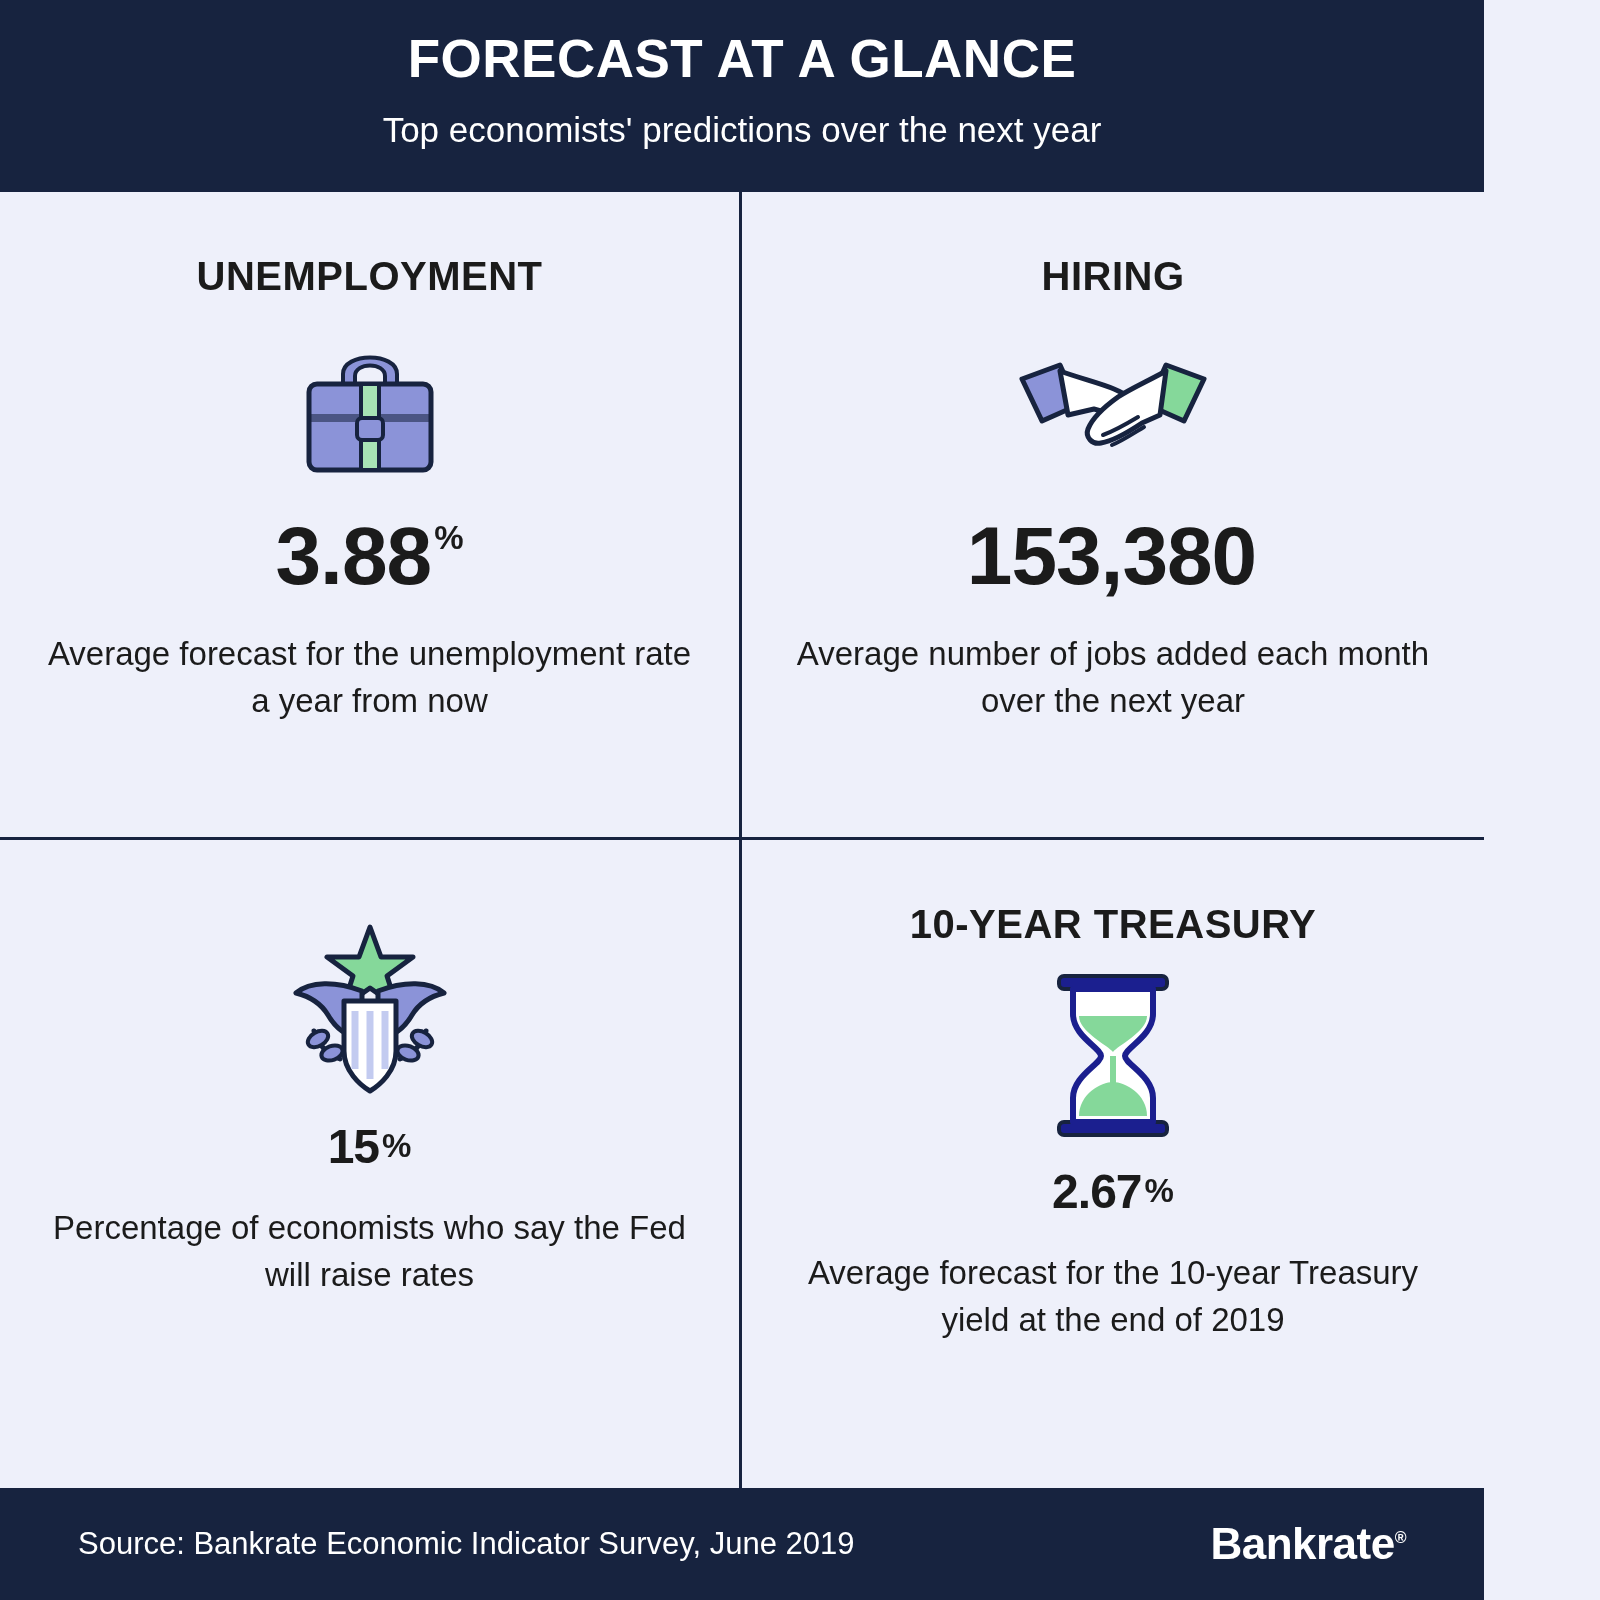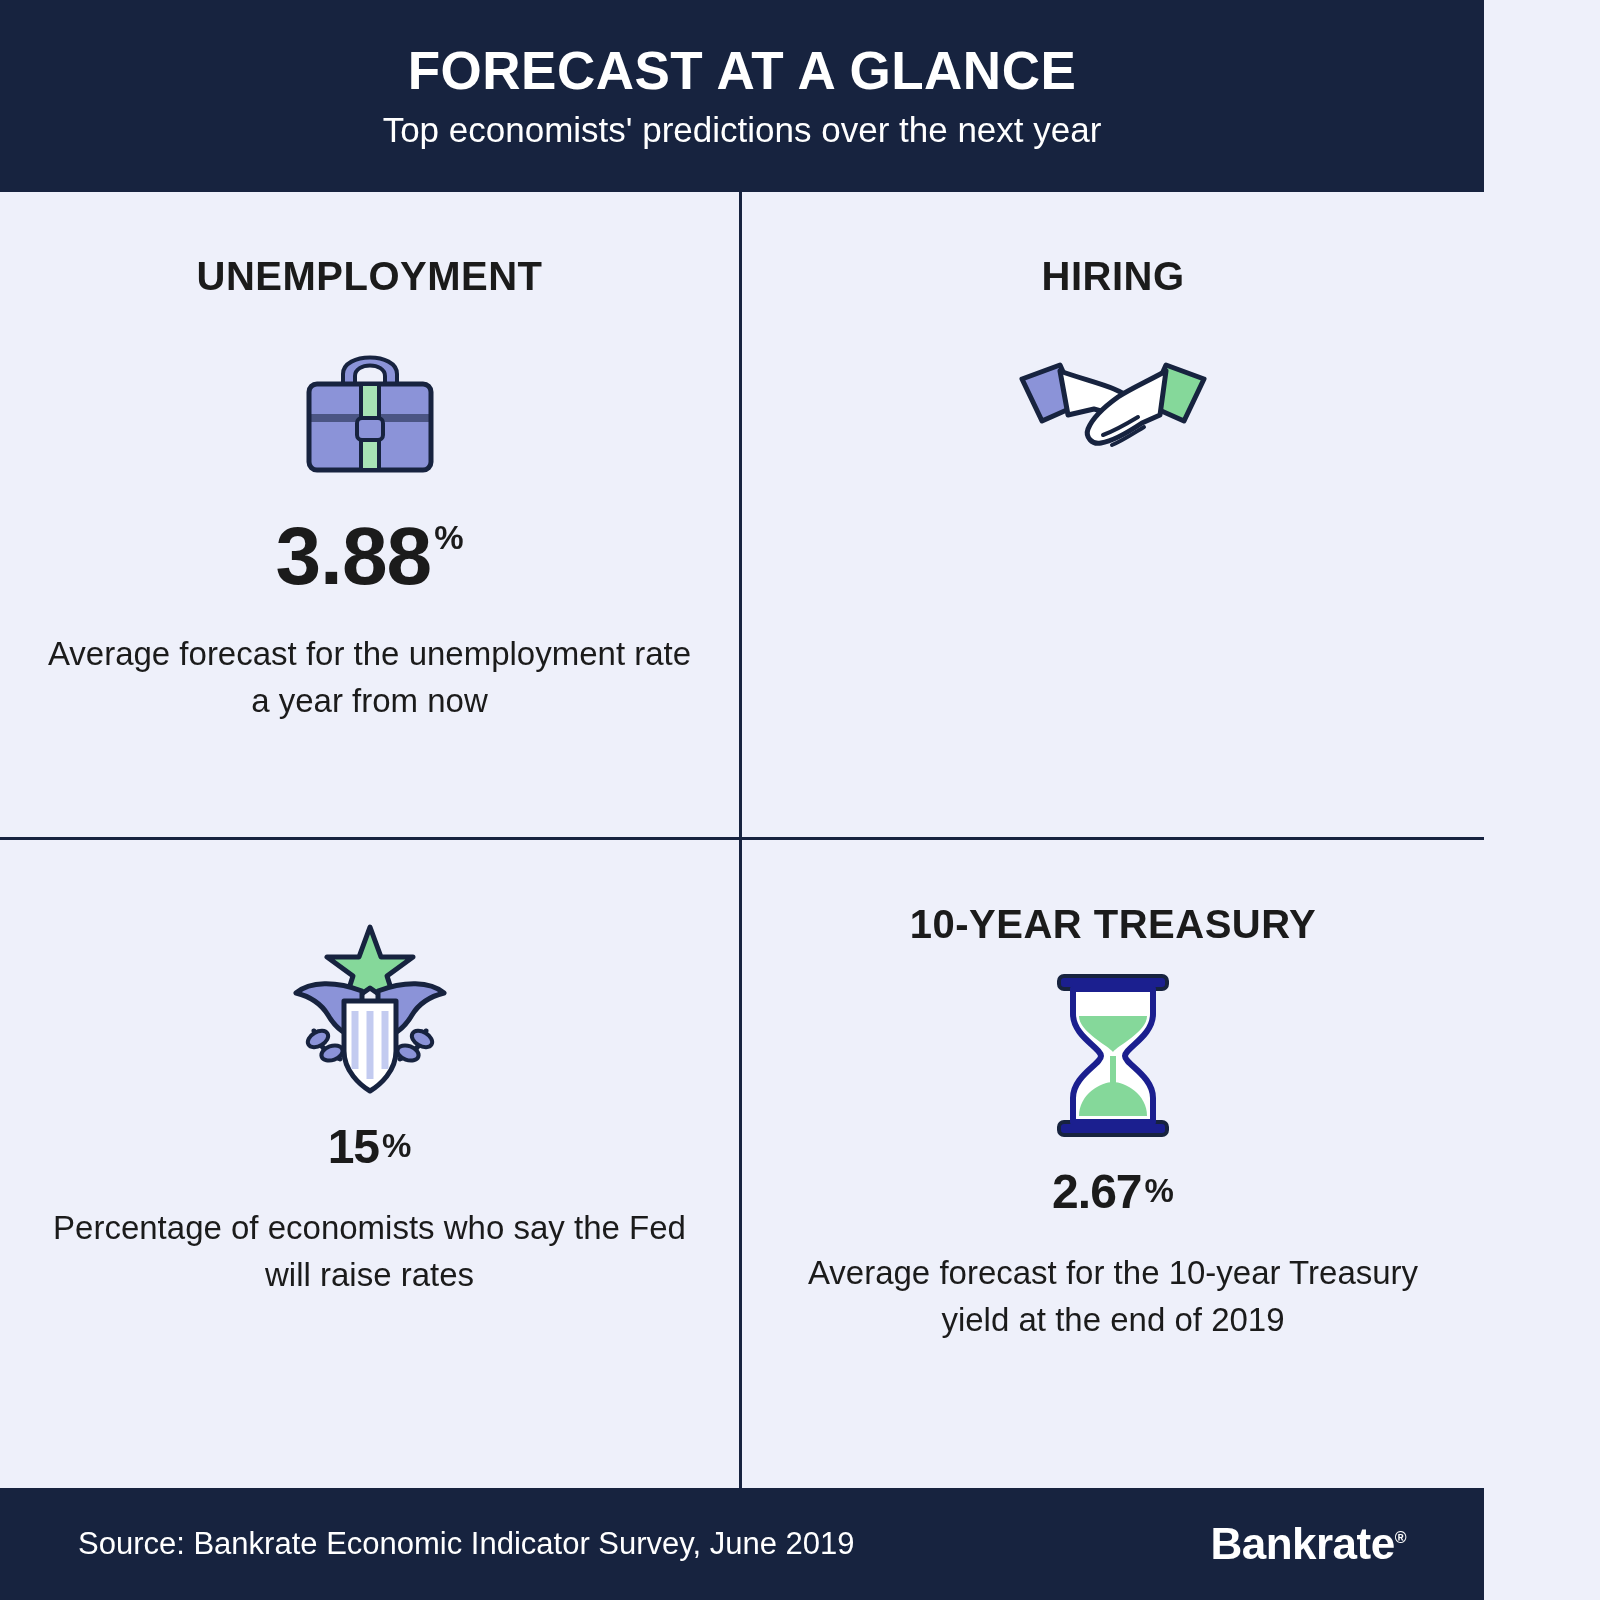--- a/index.html
+++ b/index.html
@@ -38,21 +38,21 @@
     letter-spacing: 0.5px;
     line-height: 1.05;
     margin: 0 0 12px 0;
     text-align: center;
   }
   .header-subtitle {
     color: #ffffff;
     font-size: 35px;
     font-weight: normal;
     line-height: 1.1;
-    margin: 0;
+    margin: 12px;
     text-align: right;
   }
 
   
   .grid {
     flex: 1 1 auto;
     display: grid;
     grid-template-columns: 1fr 1fr;
     grid-template-rows: 1fr 1fr;
     background: #eef0fa;
@@ -192,20 +192,25 @@
 
           <path d="M196 48 L158 34 L140 74 L176 90 Z" fill="#85d89a" stroke="#17233f" stroke-width="5" stroke-linejoin="round"></path>
 
           <path d="M52 40 C74 48, 92 52, 106 58 C118 63, 128 70, 132 78 L118 92 C108 86, 96 80, 86 78 L60 84 Z" fill="#ffffff" stroke="#17233f" stroke-width="5" stroke-linejoin="round"></path>
 
           <path d="M158 40 C140 50, 122 58, 110 66 C96 76, 84 88, 80 98 C77 106, 84 114, 93 112 C106 110, 122 100, 134 92 L152 84 Z" fill="#ffffff" stroke="#17233f" stroke-width="5" stroke-linejoin="round"></path>
           <path d="M95 104 C106 100, 120 92, 130 86" fill="none" stroke="#17233f" stroke-width="4" stroke-linecap="round"></path>
           <path d="M104 114 C114 110, 126 102, 136 96" fill="none" stroke="#17233f" stroke-width="4" stroke-linecap="round"></path>
         </svg>
       </div>
+      <div class="stat">
+        <span class="stat-value">153,380</span>
+        <span class="stat-suffix"></span>
+      </div>
+      <div class="cell-desc">Average number of jobs added each month over the next year</div>
     </div>
 
     <div class="cell border-right row2">
       <div class="icon-wrap">
         <svg width="200" height="185" viewBox="0 0 200 185">
 
           <path d="M100 8 L111 38 L143 38 L117 57 L127 88 L100 69 L73 88 L83 57 L57 38 L89 38 Z" fill="#85d89a" stroke="#17233f" stroke-width="5" stroke-linejoin="round"></path>
 
           <path d="M92 72 C66 62, 40 62, 26 74 C42 78, 52 86, 58 96 C66 110, 78 118, 92 120 Z" fill="#8b93d8" stroke="#17233f" stroke-width="5" stroke-linejoin="round"></path>
           <path d="M108 72 C134 62, 160 62, 174 74 C158 78, 148 86, 142 96 C134 110, 122 118, 108 120 Z" fill="#8b93d8" stroke="#17233f" stroke-width="5" stroke-linejoin="round"></path>

